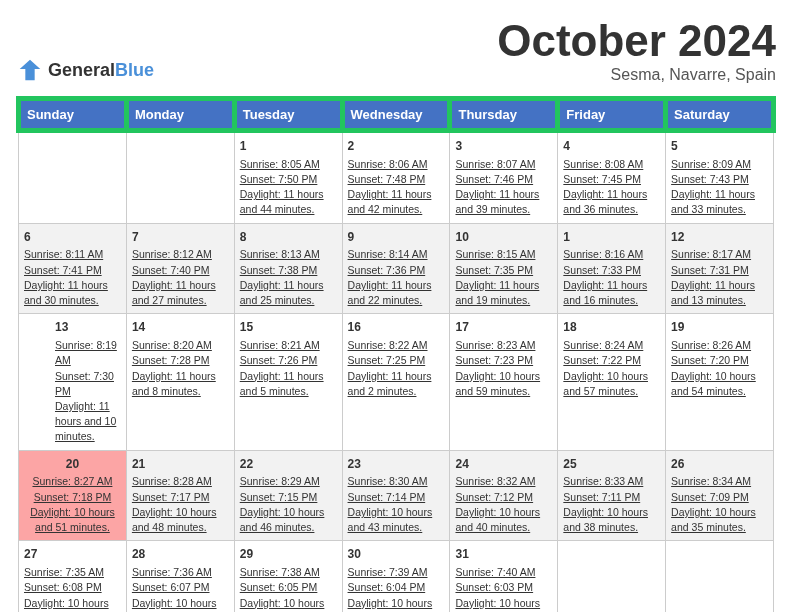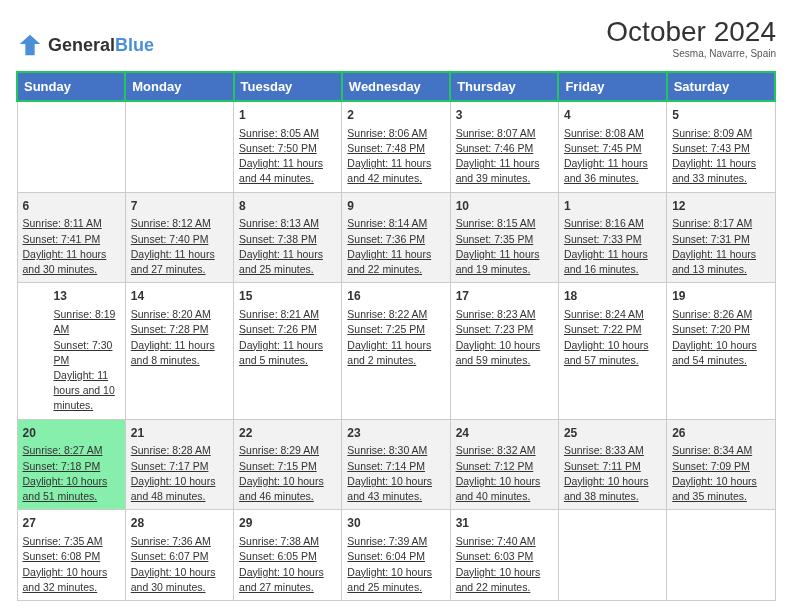--- a/index.html
+++ b/index.html
@@ -32,41 +32,41 @@
       color: #4a90d9;
     }
     .logo-icon {
       width: 28px;
       height: 28px;
     }
     .title-block {
       text-align: right;
     }
     .month-title {
-      font-size: 28px;
-      font-weight: normal;
+      font-size: 44px;
+      font-weight: bold;
       color: #333;
     }
     .location-title {
-      font-size: 10px;
+      font-size: 16px;
       color: #555;
     }
     .calendar {
       width: 100%;
       border-collapse: collapse;
       border: 1px solid #ccc;
     }
     .calendar th {
       background: #4472c4;
       color: #fff;
       text-align: left;
       padding: 6px 6px;
       font-size: 13px;
       font-weight: bold;
-      border: 2px solid #22c55e;
+      border: 5px solid #22c55e;
     }
     .calendar td {
       vertical-align: top;
       border: 1px solid #ccc;
       padding: 5px 5px;
       width: 108px;
       min-height: 80px;
       background: #fff;
       font-size: 10.5px;
       color: #333;
@@ -202,21 +202,21 @@
         <td style="background: rgb(255, 255, 255);">
           <span class="day-number">18</span>
           <div class="cell-content">Sunrise: 8:24 AM<br>Sunset: 7:22 PM<br>Daylight: 10 hours and 57 minutes.</div>
         </td>
         <td style="background: rgb(255, 255, 255);">
           <span class="day-number">19</span>
           <div class="cell-content">Sunrise: 8:26 AM<br>Sunset: 7:20 PM<br>Daylight: 10 hours and 54 minutes.</div>
         </td>
       </tr>
       <tr>
-        <td style="background: #86efac;">
+        <td style="background: #fca5a5; text-align: center;">
           <span class="day-number">20</span>
           <div class="cell-content">Sunrise: 8:27 AM<br>Sunset: 7:18 PM<br>Daylight: 10 hours and 51 minutes.</div>
         </td>
         <td style="background: rgb(242, 242, 242);">
           <span class="day-number">21</span>
           <div class="cell-content">Sunrise: 8:28 AM<br>Sunset: 7:17 PM<br>Daylight: 10 hours and 48 minutes.</div>
         </td>
         <td style="background: rgb(242, 242, 242);">
           <span class="day-number">22</span>
           <div class="cell-content">Sunrise: 8:29 AM<br>Sunset: 7:15 PM<br>Daylight: 10 hours and 46 minutes.</div>

